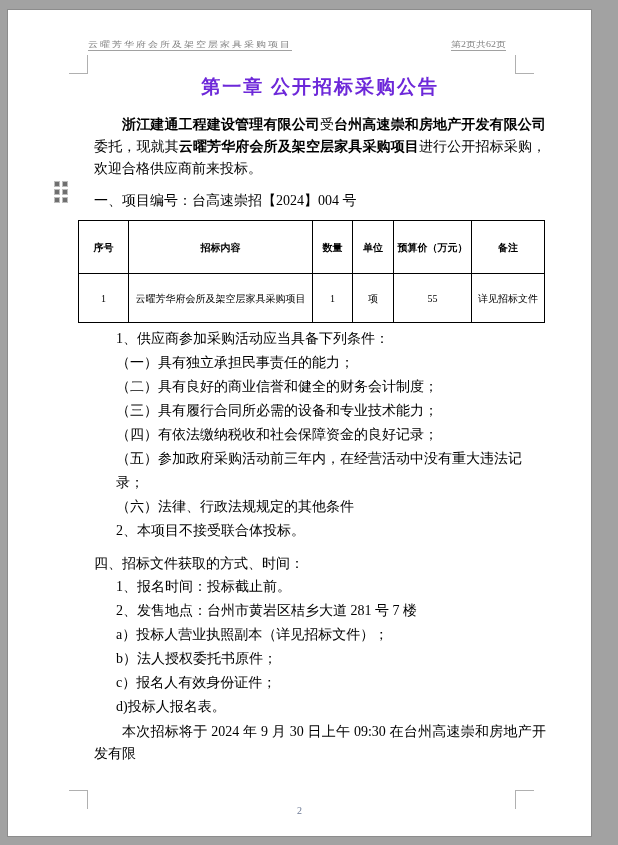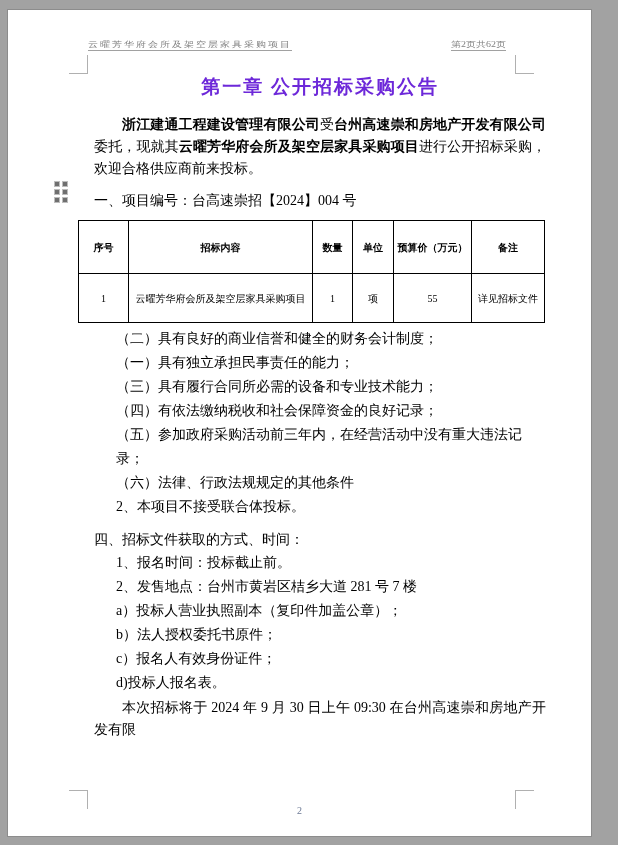--- a/index.html
+++ b/index.html
@@ -115,32 +115,33 @@
           <td>1</td>
           <td>云曜芳华府会所及架空层家具采购项目</td>
           <td>1</td>
           <td>项</td>
           <td>55</td>
           <td>详见招标文件</td>
         </tr>
       </tbody>
     </table>
 
+    <p class="item">1、供应商参加采购活动应当具备下列条件：</p>
+    <p class="item">（一）具有独立承担民事责任的能力；</p>
     <p class="item">（二）具有良好的商业信誉和健全的财务会计制度；</p>
-    <p class="item">（一）具有独立承担民事责任的能力；</p>
     <p class="item">（三）具有履行合同所必需的设备和专业技术能力；</p>
     <p class="item">（四）有依法缴纳税收和社会保障资金的良好记录；</p>
     <p class="item">（五）参加政府采购活动前三年内，在经营活动中没有重大违法记录；</p>
     <p class="item">（六）法律、行政法规规定的其他条件</p>
     <p class="item">2、本项目不接受联合体投标。</p>
 
     <p class="sec"><b>四、招标文件获取的方式、时间：</b></p>
     <p class="item">1、报名时间：投标截止前。</p>
     <p class="item">2、发售地点：台州市黄岩区桔乡大道 281 号 7 楼</p>
-    <p class="item">a）投标人营业执照副本（复印件加盖公章）；</p>
+    <p class="item">a）投标人营业执照副本（详见招标文件）；</p>
     <p class="item">b）法人授权委托书原件；</p>
     <p class="item">c）报名人有效身份证件；</p>
     <p class="item">d)投标人报名表。</p>
 
     <p class="intro" style="margin-top:2px">本次招标将于 2024 年 9 月 30 日上午 09:30 在台州高速崇和房地产开发有限</p>
 
   </div>
 
   <div class="footer">2</div>
 

